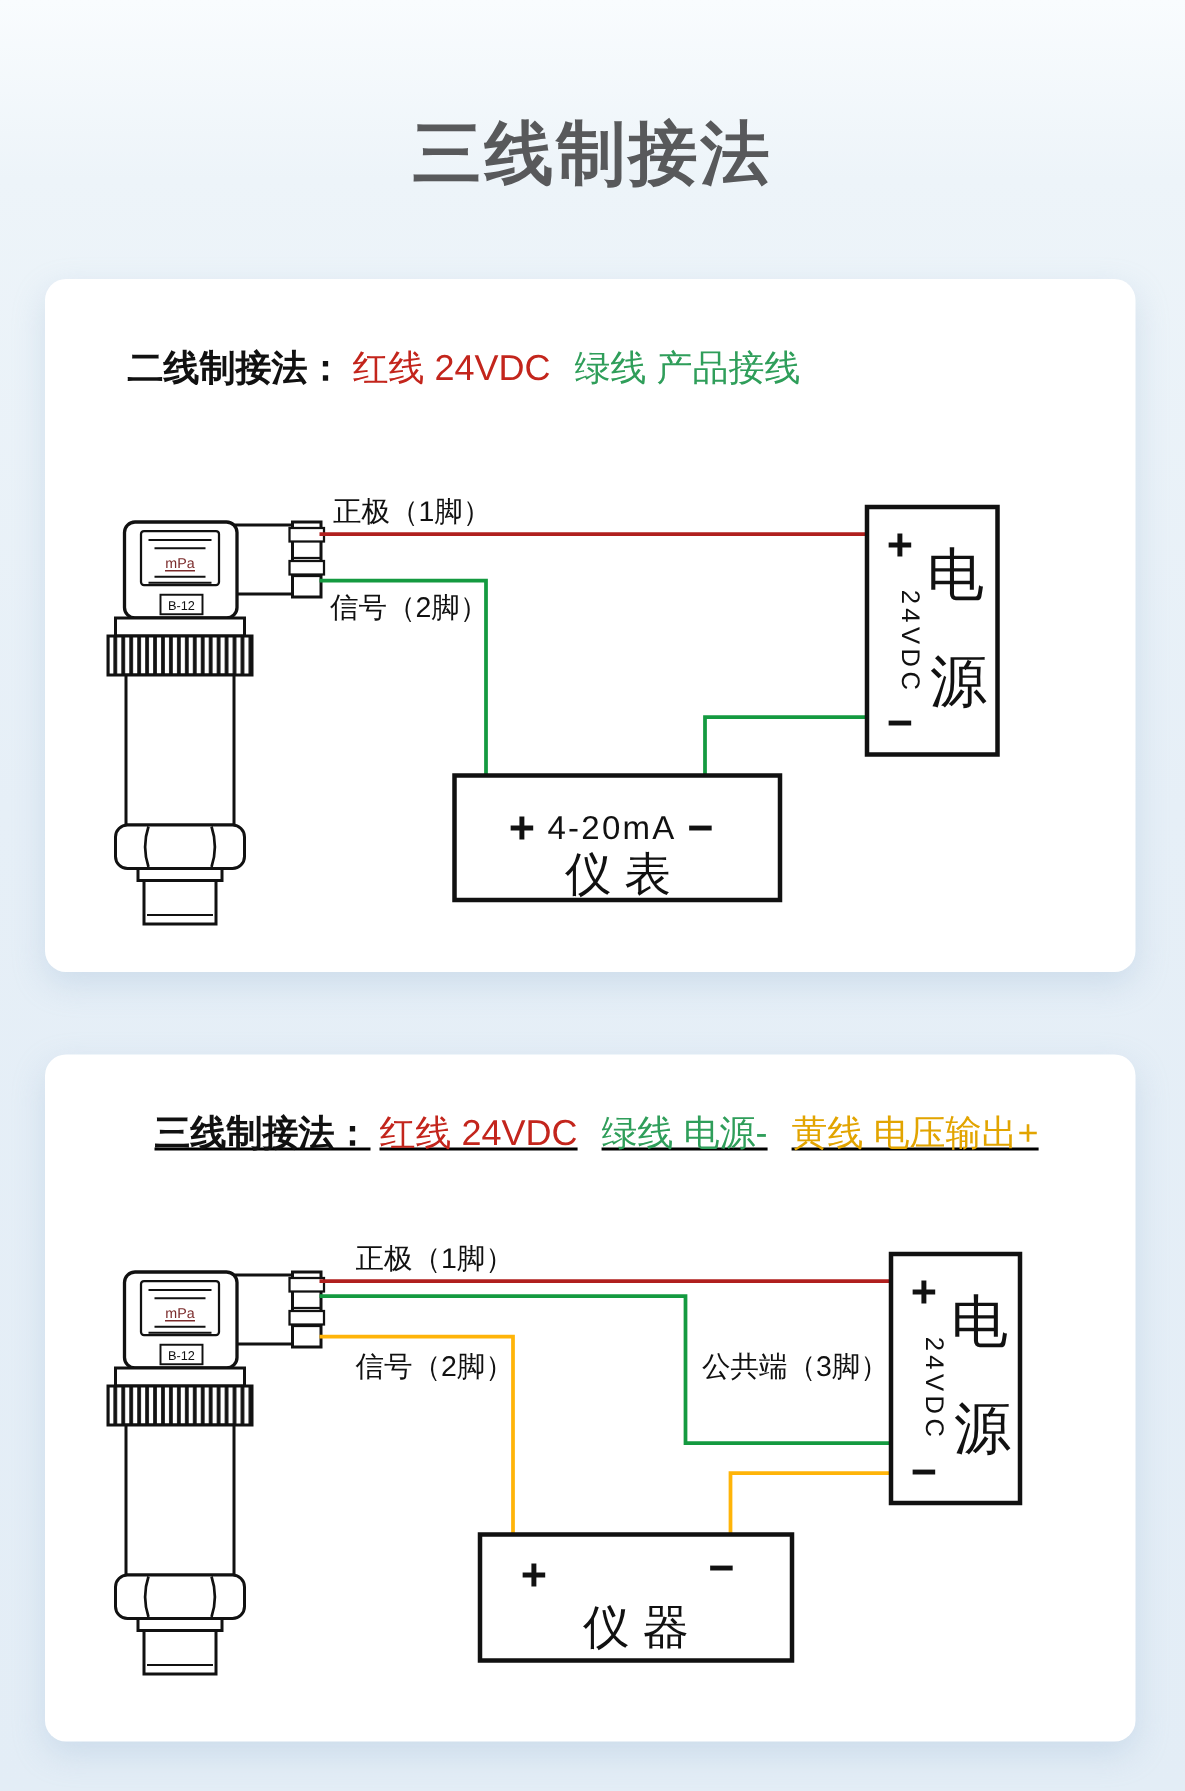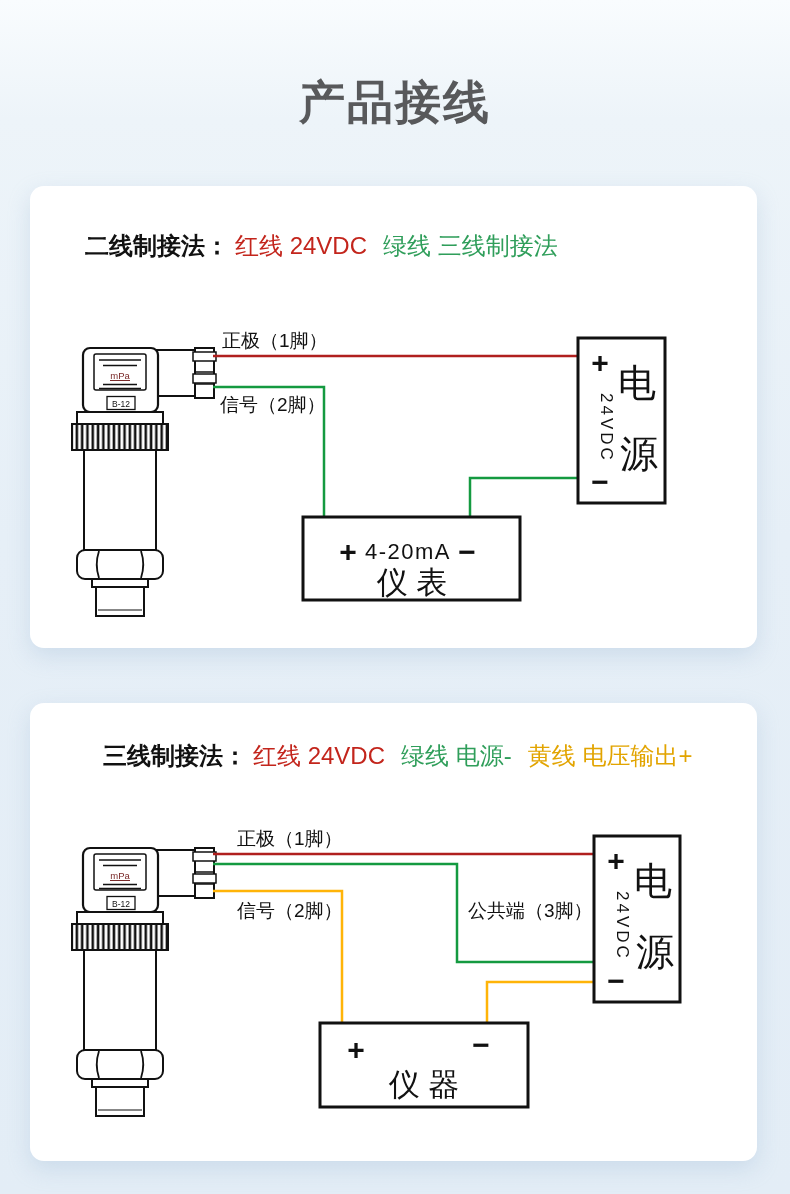--- a/index.html
+++ b/index.html
@@ -13,21 +13,21 @@
     font-size:46px;font-weight:bold;color:#58595b;letter-spacing:2px;margin:0;
   }
   .card{
     position:absolute;left:30px;width:727px;background:#ffffff;border-radius:14px;
     box-shadow:0 8px 22px rgba(150,180,210,0.30);
   }
   .card1{top:186px;height:462px;}
   .card2{top:703px;height:458px;}
   .hdr{position:absolute;font-size:24px;line-height:34px;white-space:nowrap;}
   .hdr1{left:85px;top:229px;}
-  .hdr2{left:103px;top:739px;}
+  .hdr2{left:103px;top:739px;text-decoration:underline;}
   .hdr .lead{font-weight:bold;color:#111111;margin-top:24px;}
   .t-red{color:#c3251c;}
   .t-green{color:#2f9e5a;}
   .t-yellow{color:#e2a400;}
   .hdr .note{margin-left:16px;}
   .hdr .note-first{margin-left:6px;}
   svg.overlay{position:absolute;left:0;top:0;pointer-events:none;}
   svg text{font-family:"Liberation Sans","DejaVu Sans",sans-serif;}
   .lbl{font-size:19px;fill:#111111;}
   .boxline{fill:#ffffff;stroke:#111111;stroke-width:3;}
@@ -35,27 +35,27 @@
   .vlt{font-size:17px;letter-spacing:3px;fill:#111111;}
   .cjk-big{font-size:38px;fill:#111111;}
   .meter-name{font-size:31px;fill:#111111;}
   .range{font-size:22px;letter-spacing:1.5px;fill:#111111;}
   .wire{fill:none;stroke-width:2.5px;}
   .tline{stroke:#111111;fill:#ffffff;}
 </style>
 </head>
 <body>
 
-<h1 class="page-title">产品接线</h1>
+<h1 class="page-title">三线制接法</h1>
 
 <div class="card card1"></div>
 <div class="card card2"></div>
 
 <div class="hdr hdr1">
-  <span class="lead">二线制接法：</span><span class="t-red note note-first">红线 24VDC</span><span class="t-green note">绿线 三线制接法</span>
+  <span class="lead">二线制接法：</span><span class="t-red note note-first">红线 24VDC</span><span class="t-green note">绿线 产品接线</span>
 </div>
 
 <div class="hdr hdr2">
   <span class="lead">三线制接法：</span><span class="t-red note note-first">红线 24VDC</span><span class="t-green note">绿线 电源-</span><span class="t-yellow note">黄线 电压输出+</span>
 </div>
 
 <svg class="overlay" width="790" height="1194" viewBox="0 0 790 1194">
   <defs>
     <pattern id="knurl" width="5.3" height="26" patternUnits="userSpaceOnUse">
       <rect width="5.3" height="26" fill="#ffffff"></rect>

